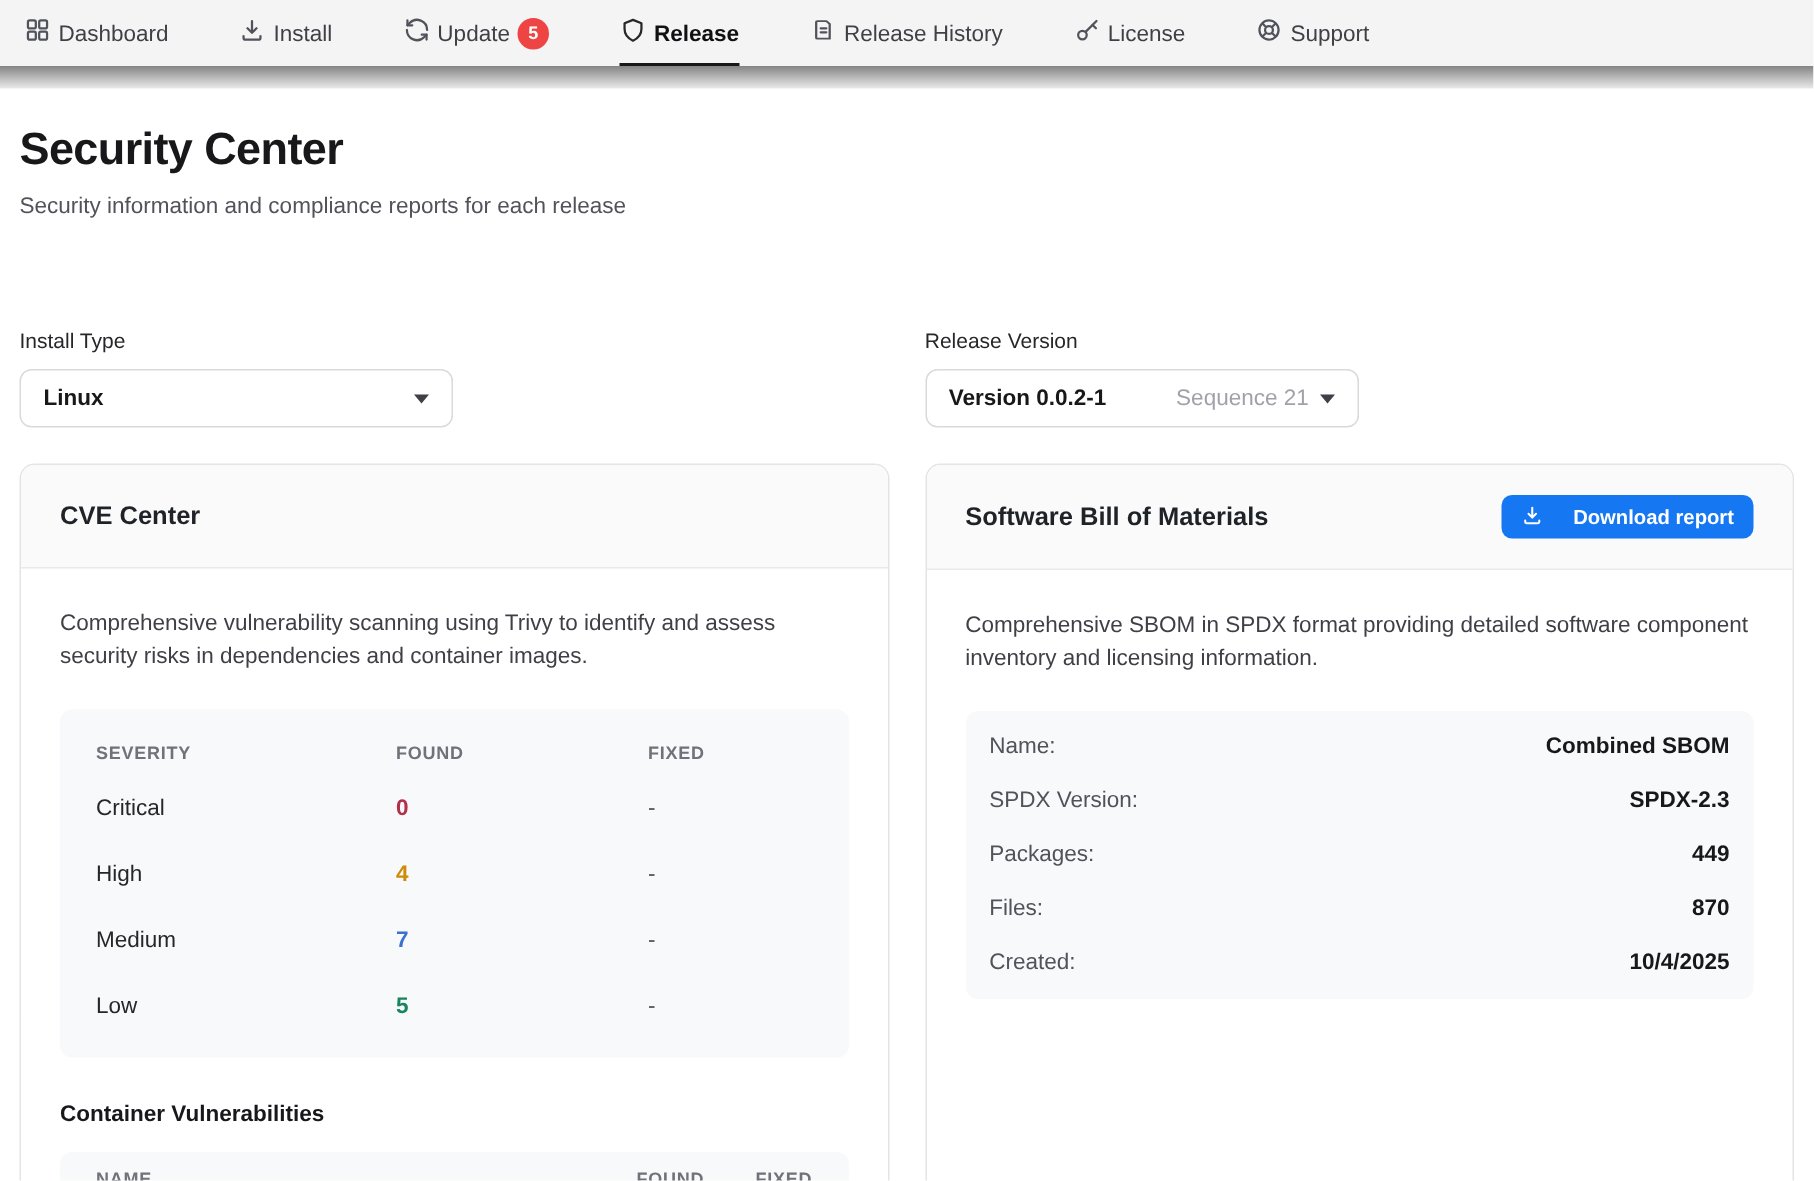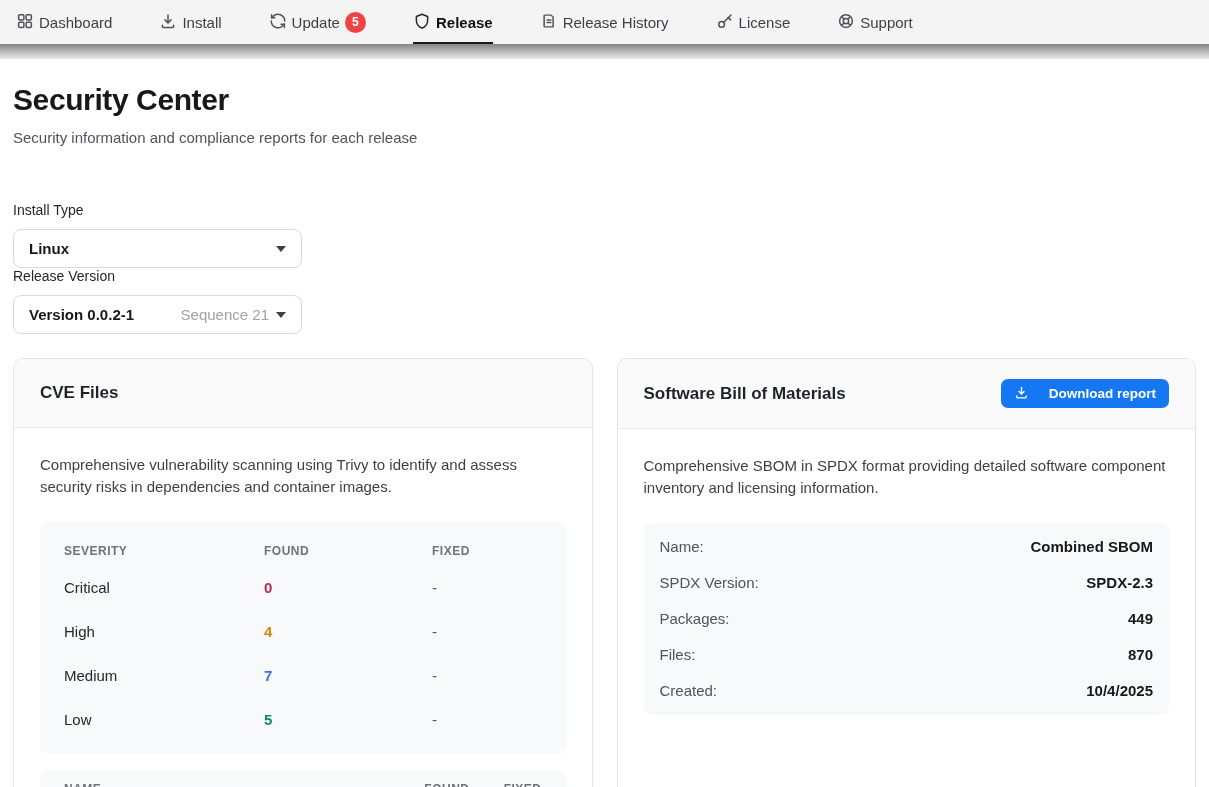--- a/index.html
+++ b/index.html
@@ -18,21 +18,21 @@
     align-items: center; justify-content: center; }
 
   .scroll-band { height: 15px; background: linear-gradient(to bottom, #848484, #bdbdbd 55%, #e9e9e9); }
 
   
   .content { padding: 0 13px; }
   .page-title { margin-top: 24px; font-size: 30px; font-weight: 700; letter-spacing: -0.4px; color: #18181b; }
   .page-subtitle { margin-top: 12px; font-size: 15px; color: #52525b; }
 
   
-  .filters { display: grid; grid-template-columns: 1fr; column-gap: 24px; margin-top: 56px; }
+  .filters { display: grid; grid-template-columns: 1fr 1fr; column-gap: 24px; margin-top: 73px; }
   .filter-label { font-size: 14px; color: #27272a; margin-bottom: 11px; }
   .select { width: 289px; height: 39px; background: #fff; border: 1px solid #d9d9de; border-radius: 8px;
     display: flex; align-items: center; justify-content: space-between; padding: 12px 15px; cursor: pointer; }
   .select-value { font-size: 15px; font-weight: 700; color: #18181b; }
   .caret { width: 0; height: 0; border-left: 5px solid transparent; border-right: 5px solid transparent;
     border-top: 6px solid #3f3f46; }
   .select-right { display: flex; align-items: center; gap: 7px; }
   .seq-text { font-size: 15px; color: #a1a1aa; }
 
   
@@ -157,21 +157,21 @@
           <span class="caret"></span>
         </span>
       </div>
     </div>
   </div>
 
   <div class="cards">
 
     <section class="card">
       <div class="card-header">
-        <span class="card-title">CVE Files</span>
+        <span class="card-title">CVE Center</span>
       </div>
       <div class="card-body">
         <p class="card-desc">Comprehensive vulnerability scanning using Trivy to identify and assess security risks in dependencies and container images.</p>
 
         <div class="sev-table">
           <div class="sev-head">
             <span class="th">SEVERITY</span>
             <span class="th">FOUND</span>
             <span class="th">FIXED</span>
           </div>
@@ -190,20 +190,21 @@
             <span class="sev-found" style="color: rgb(59, 114, 208);">7</span>
             <span class="sev-fixed">-</span>
           </div>
           <div class="sev-row">
             <span class="sev-name">Low</span>
             <span class="sev-found" style="color: rgb(24, 133, 92);">5</span>
             <span class="sev-fixed">-</span>
           </div>
         </div>
 
+        <div class="cv-title">Container Vulnerabilities</div>
         <div class="cv-head">
           <span class="th">NAME</span>
           <span class="th th-right">FOUND</span>
           <span class="th th-right">FIXED</span>
         </div>
       </div>
     </section>
 
     <section class="card">
       <div class="card-header">

